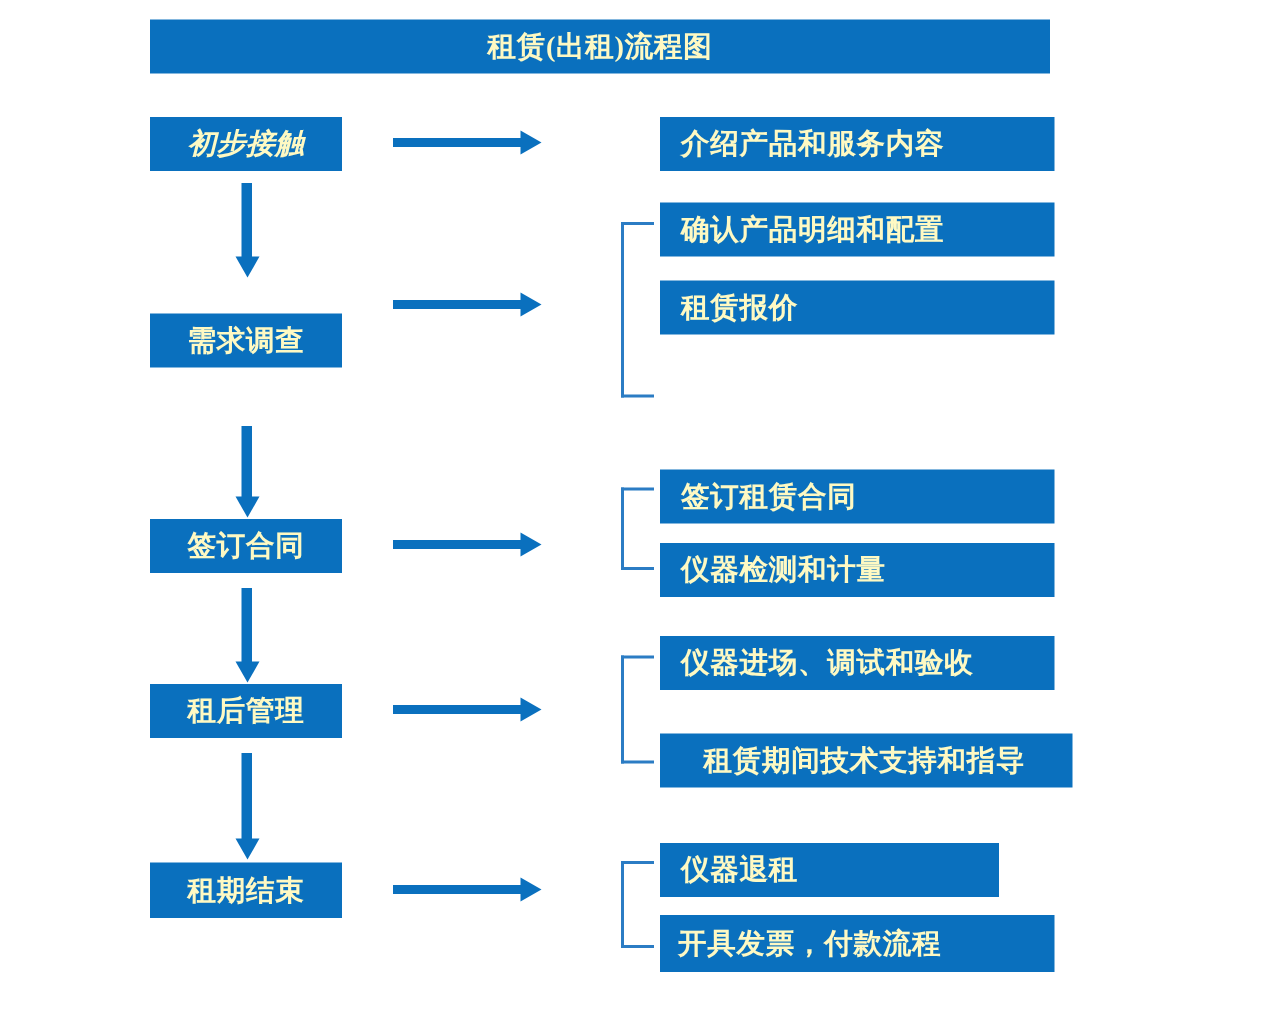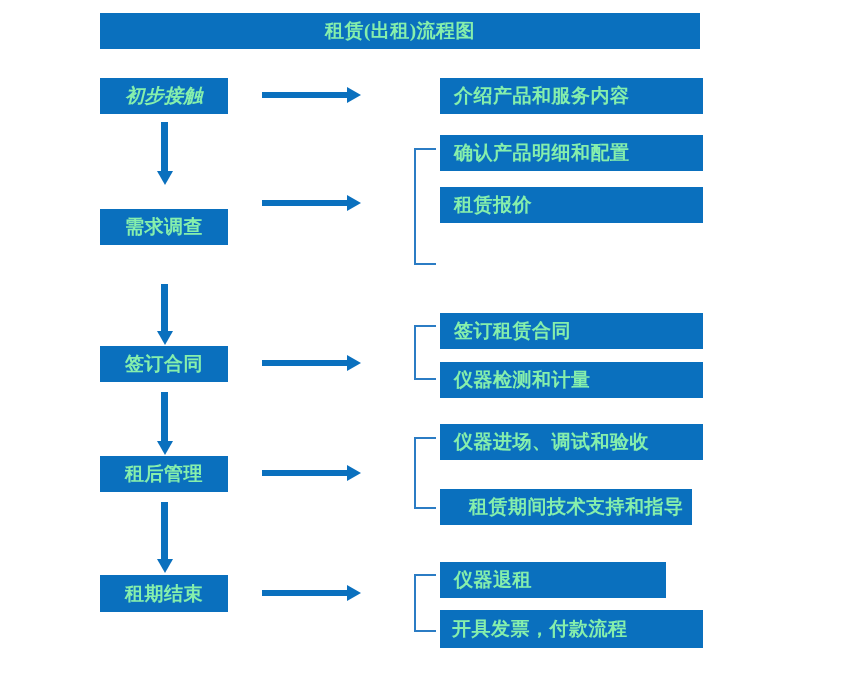--- a/index.html
+++ b/index.html
@@ -14,21 +14,21 @@
     overflow: hidden;
   }
   #canvas {
     position: relative;
     width: 844px;
     height: 688px;
   }
   .box {
     position: absolute;
     background: #0a70be;
-    color: #86efac;
+    color: #fef9c3;
     font-weight: bold;
     display: flex;
     align-items: center;
     box-sizing: border-box;
     letter-spacing: 0.5px;
     white-space: nowrap;
   }
   .title-box {
     justify-content: center;
     font-size: 19px;
@@ -100,21 +100,21 @@
     <div class="box detail-box" style="left: 440px; top: 187px; width: 263px; height: 36px;">租赁报价</div>
     <div class="box stage-box" style="left: 100px; top: 346px; width: 128px; height: 36px;">签订合同</div>
     <div class="h-arrow" style="left: 262px; top: 360px; width: 86px;"></div>
     <div class="bracket" style="left: 414px; top: 325px; height: 55px;"></div>
     <div class="box detail-box" style="left: 440px; top: 313px; width: 263px; height: 36px;">签订租赁合同</div>
     <div class="box detail-box" style="left: 440px; top: 362px; width: 263px; height: 36px;">仪器检测和计量</div>
     <div class="box stage-box" style="left: 100px; top: 456px; width: 128px; height: 36px;">租后管理</div>
     <div class="h-arrow" style="left: 262px; top: 470px; width: 86px;"></div>
     <div class="bracket" style="left: 414px; top: 437px; height: 72px;"></div>
     <div class="box detail-box" style="left: 440px; top: 424px; width: 263px; height: 36px;">仪器进场、调试和验收</div>
-    <div class="box detail-box" style="left: 440px; top: 489px; width: 252px; height: 36px; padding-left: 29px;">租赁期间技术支持和指导</div>
+    <div class="box detail-box" style="left: 440px; top: 489px; width: 275px; height: 36px; padding-left: 29px;">租赁期间技术支持和指导</div>
     <div class="box stage-box" style="left: 100px; top: 575px; width: 128px; height: 37px;">租期结束</div>
     <div class="h-arrow" style="left: 262px; top: 590px; width: 86px;"></div>
     <div class="bracket" style="left: 414px; top: 574px; height: 58px;"></div>
     <div class="box detail-box" style="left: 440px; top: 562px; width: 226px; height: 36px;">仪器退租</div>
     <div class="box detail-box" style="left: 440px; top: 610px; width: 263px; height: 38px; padding-left: 12px;">开具发票，付款流程</div>
     <div class="v-arrow" style="left: 161px; top: 122px; height: 50px;"></div>
     <div class="v-arrow" style="left: 161px; top: 284px; height: 48px;"></div>
     <div class="v-arrow" style="left: 161px; top: 392px; height: 50px;"></div>
     <div class="v-arrow" style="left: 161px; top: 502px; height: 58px;"></div>
   </div>

